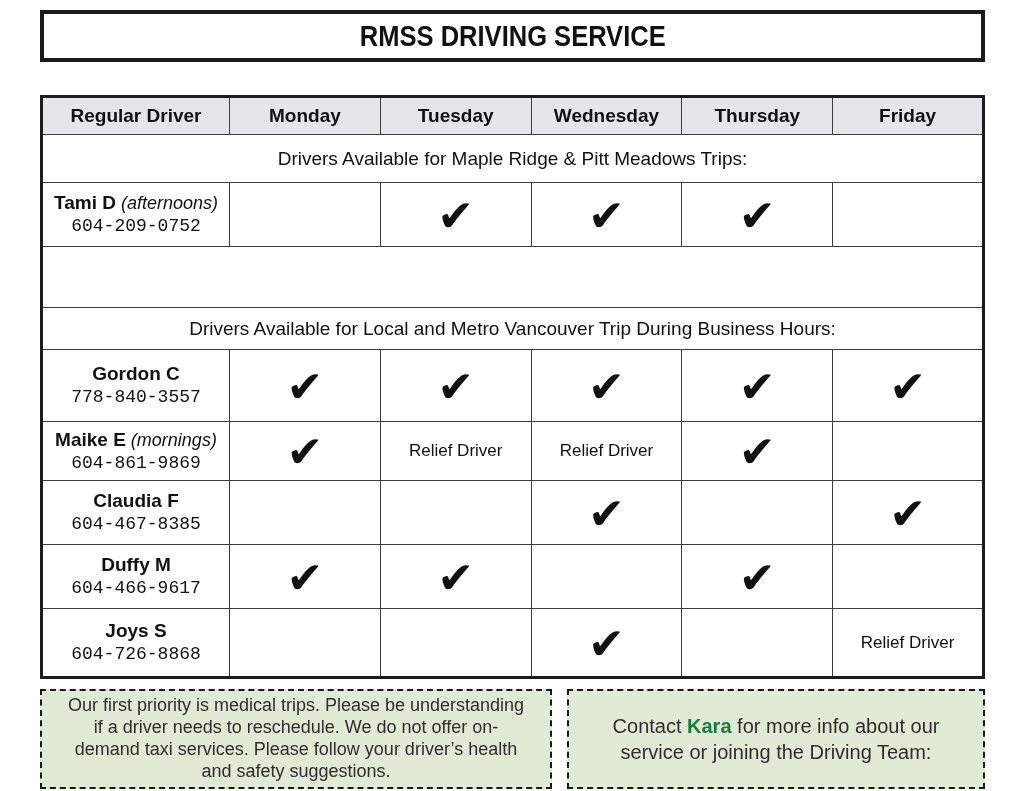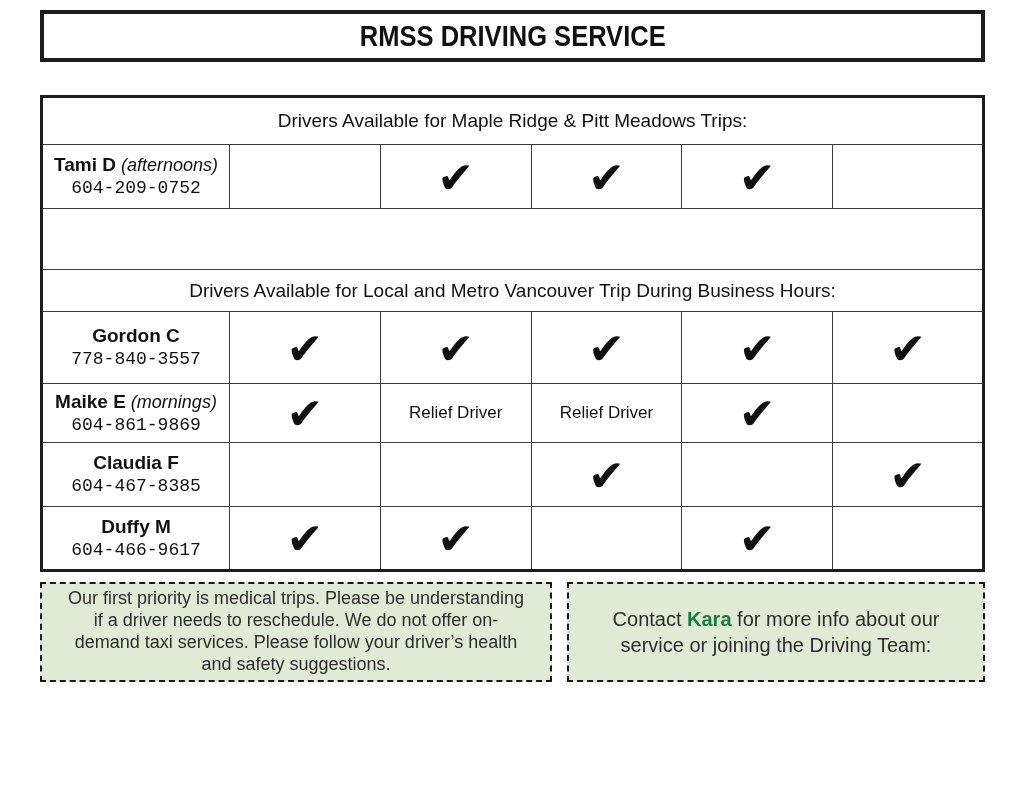--- a/index.html
+++ b/index.html
@@ -95,20 +95,28 @@
   <table class="schedule">
     <colgroup>
       <col class="c-driver">
         <col>
         <col>
         <col>
         <col>
         <col>
     </colgroup>
     <tbody>
+      <tr>
+        <th class="day-header">Regular Driver</th>
+        <th class="day-header">Monday</th>
+        <th class="day-header">Tuesday</th>
+        <th class="day-header">Wednesday</th>
+        <th class="day-header">Thursday</th>
+        <th class="day-header">Friday</th>
+      </tr>
 
       <tr class="section-row r-sec1">
         <td colspan="6">Drivers Available for Maple Ridge &amp; Pitt Meadows Trips:</td>
       </tr>
 
       <tr class="r-tami">
         <td class="driver-cell">
           <div><span class="driver-name">Tami D</span><span class="driver-qualifier"> (afternoons)</span></div>
           <div class="driver-phone">604-209-0752</div>
         </td>
@@ -168,20 +176,31 @@
           <div><span class="driver-name">Duffy M</span><span class="driver-qualifier"></span></div>
           <div class="driver-phone">604-466-9617</div>
         </td>
         <td class="day-cell check">✔</td>
         <td class="day-cell check">✔</td>
         <td class="day-cell"></td>
         <td class="day-cell check">✔</td>
         <td class="day-cell"></td>
       </tr>
 
+      <tr class="r-joys">
+        <td class="driver-cell">
+          <div><span class="driver-name">Joys S</span><span class="driver-qualifier"></span></div>
+          <div class="driver-phone">604-726-8868</div>
+        </td>
+        <td class="day-cell"></td>
+        <td class="day-cell"></td>
+        <td class="day-cell check">✔</td>
+        <td class="day-cell"></td>
+        <td class="day-cell">Relief Driver</td>
+      </tr>
     </tbody>
   </table>
 
   <div class="notes">
     <div class="note-box note-left">
       <div>Our first priority is medical trips. Please be understanding if a driver needs to reschedule. We do not offer on-demand taxi services. Please follow your driver’s health and safety suggestions.</div>
     </div>
     <div class="note-box note-right">
       <div><span>Contact </span><span class="bold">Kara</span><span> for more info about our service or joining the Driving Team:</span></div>
     </div>

